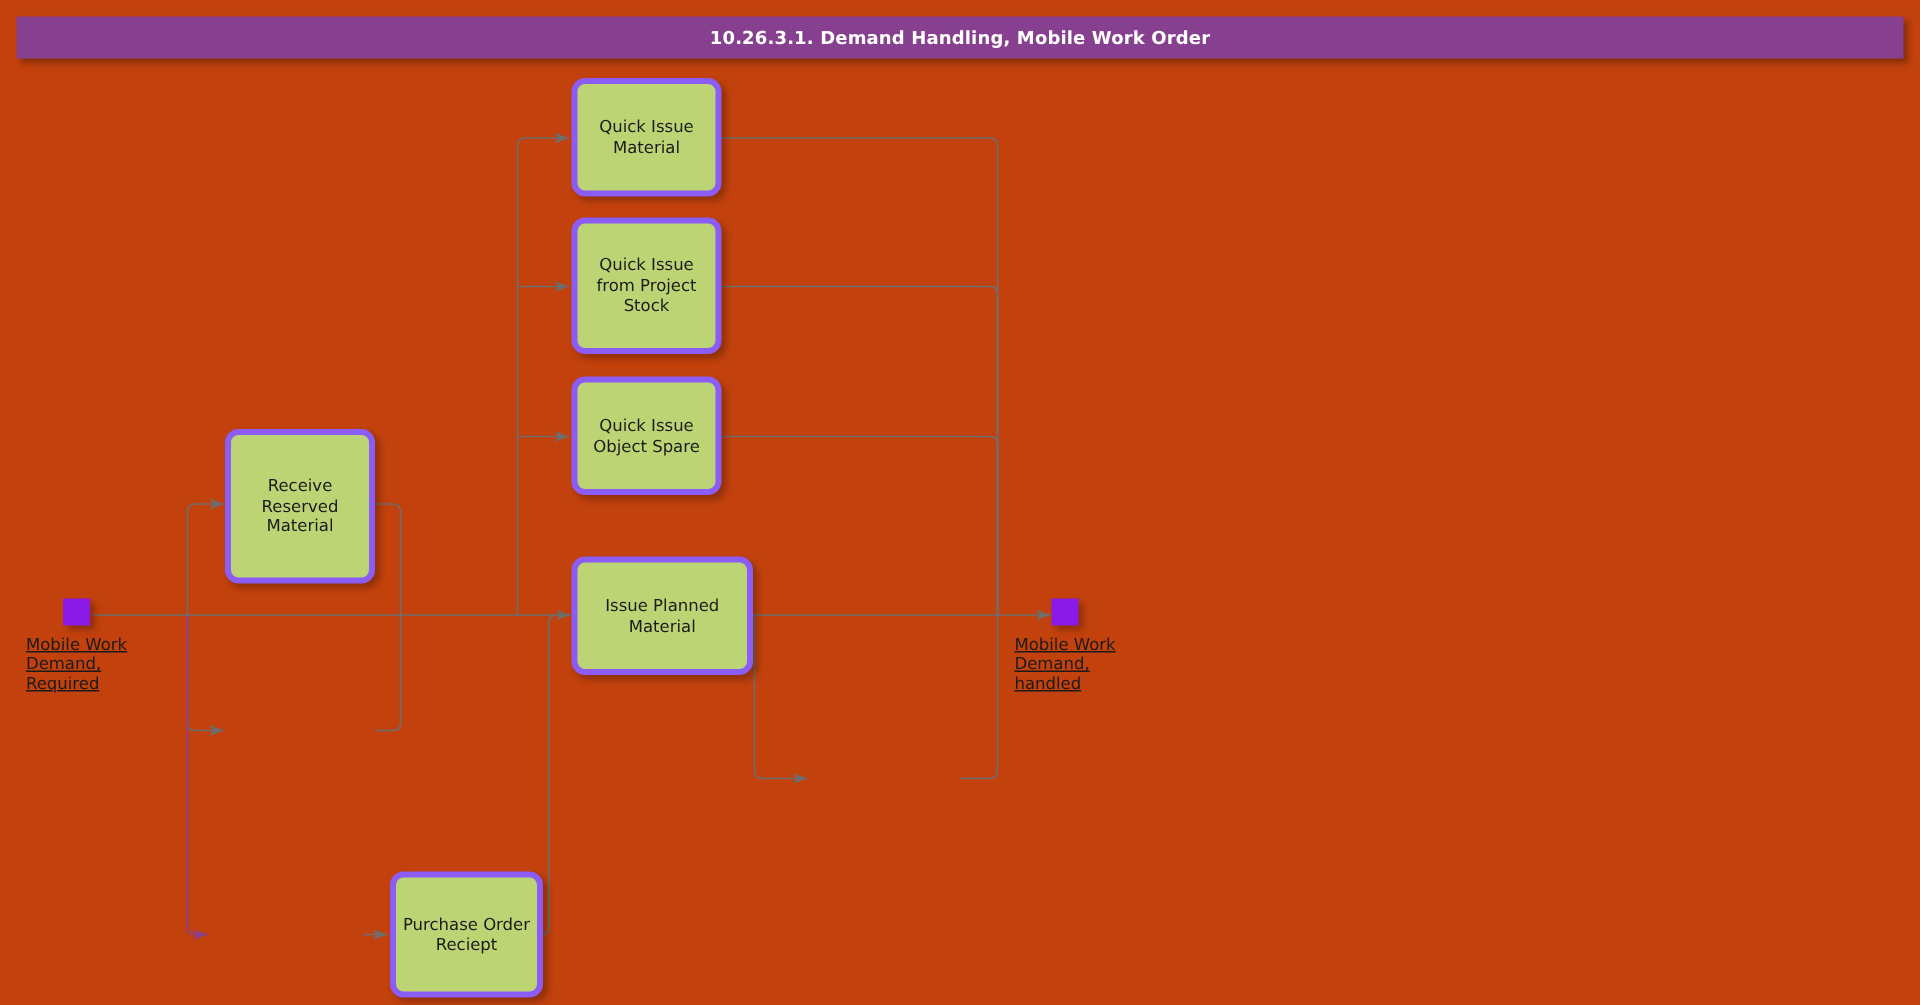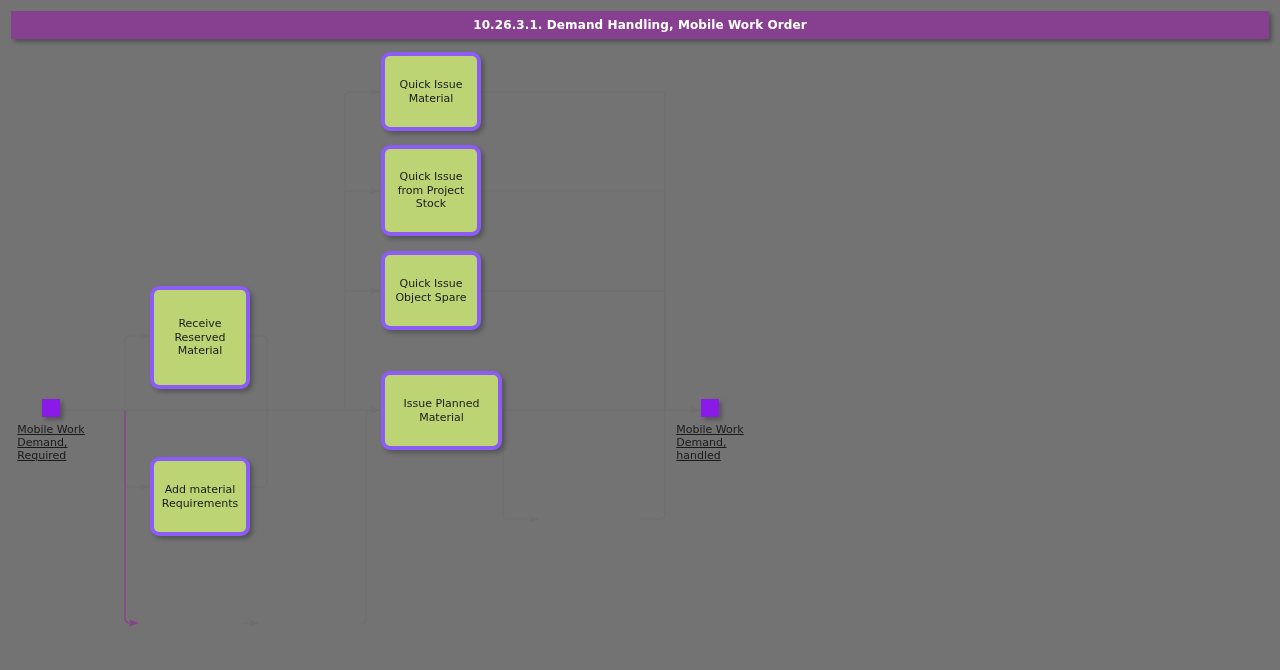--- a/index.html
+++ b/index.html
@@ -11,21 +11,21 @@
     font-family: "DejaVu Sans", sans-serif;
     width: 1280px;
     height: 670px;
     overflow: hidden;
     position: relative;
   }
   #diagram-root {
     position: relative;
     width: 1280px;
     height: 670px;
-    background: #737373;
+    background: #c2410c;
   }
   
   #title-bar {
     position: absolute;
     left: 11px;
     top: 11px;
     width: 1258px;
     height: 28px;
     background: #87408F;
     box-shadow: 3px 3px 4px rgba(0,0,0,0.30);
@@ -170,26 +170,26 @@
     <span class="label" style="white-space:pre;">Issue Planned
 Material</span>
   </div>
 
   <div class="activity" style="left:150px; top:286px; width:100px; height:103px;">
     <span class="label" style="white-space:pre;">Receive
 Reserved
 Material</span>
   </div>
 
-  <div class="activity" style="left:150px; top:457px; width:100px; height:79px;">
-    <span class="label" style="white-space:pre;">Add material
-Requirements</span>
-  </div>
-
-
+
+
+  <div class="activity" style="left:260px; top:581px; width:102px; height:84px;">
+    <span class="label" style="white-space:pre;">Purchase Order
+Reciept</span>
+  </div>
 
 
   <div class="terminal" style="left:42px; top:399px;">
     <div class="swatch"></div>
     <div class="caption">Mobile Work
 Demand,
 Required</div>
   </div>
 
   <div class="terminal" style="left:701px; top:399px;">

